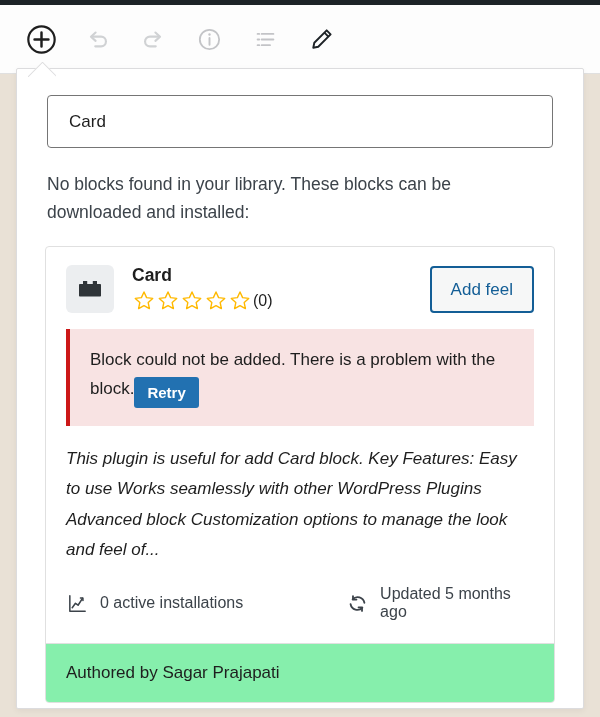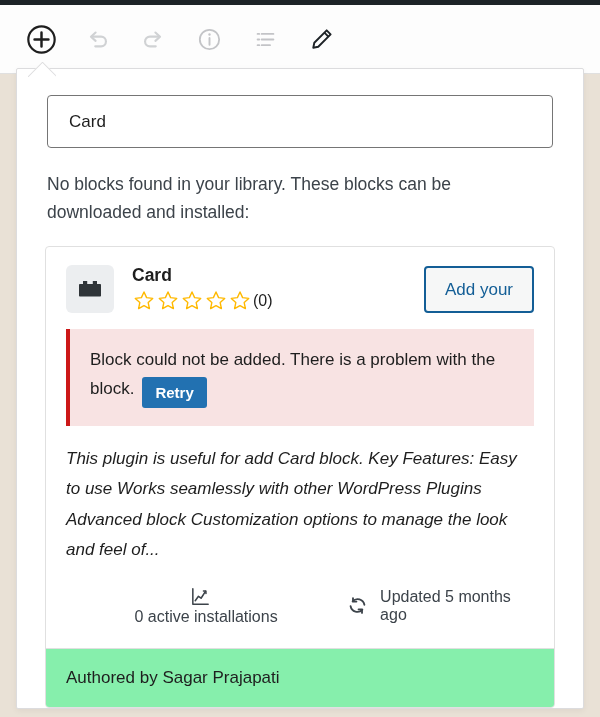--- a/index.html
+++ b/index.html
@@ -191,21 +191,20 @@
     box-sizing: border-box;
   }
   .error-text {
     font-size: 17px;
     line-height: 1.72;
     color: #1e1e1e;
   }
   .retry-btn {
     display: inline-block;
     vertical-align: -4px;
-    margin-left: 8px;
     background: #2271b1;
     color: #fff;
     border: none;
     border-radius: 3px;
     padding: 8px 13px;
     font-family: "Liberation Sans", sans-serif;
     font-size: 15px;
     font-weight: bold;
     line-height: 1;
     cursor: pointer;
@@ -230,21 +229,21 @@
     display: flex;
     align-items: center;
     font-size: 16px;
     color: #3c434a;
   }
   .meta-item svg {
     display: block;
     margin-right: 11px;
     flex: 0 0 auto;
   }
-  .meta-installs { width: 292px; flex-direction: column; }
+  .meta-installs { width: 292px; }
 
   
   .card-footer {
     background: #86efac;
     border-top: 1px solid #e0e0e0;
     padding: 19px 20px;
     font-size: 17px;
     color: #1e1e1e;
   }
 </style>
@@ -363,21 +362,21 @@
               </span>
             <span>
                 <svg width="24" height="24" viewBox="0 0 24 24">
                   <path d="M12 3l2.6 5.6 6.1.8-4.5 4.2 1.2 6-5.4-3-5.4 3 1.2-6L3.3 9.4l6.1-.8L12 3z" fill="none" stroke="#ffb900" stroke-width="1.4" stroke-linejoin="round"></path>
                 </svg>
               </span>
             <span class="rating-count">(0)</span>
           </div>
         </div>
 
-        <button class="add-block-btn">Add your</button>
+        <button class="add-block-btn">Add feel</button>
 
       </div>
 
       <div class="error-notice">
         <span class="error-text">Block could not be added. There is a problem with the block.</span><button class="retry-btn">Retry</button>
       </div>
 
       <div class="plugin-desc">This plugin is useful for add Card block. Key Features: Easy to use Works seamlessly with other WordPress Plugins Advanced block Customization options to manage the look and feel of...</div>
 
       <div class="meta-row">

